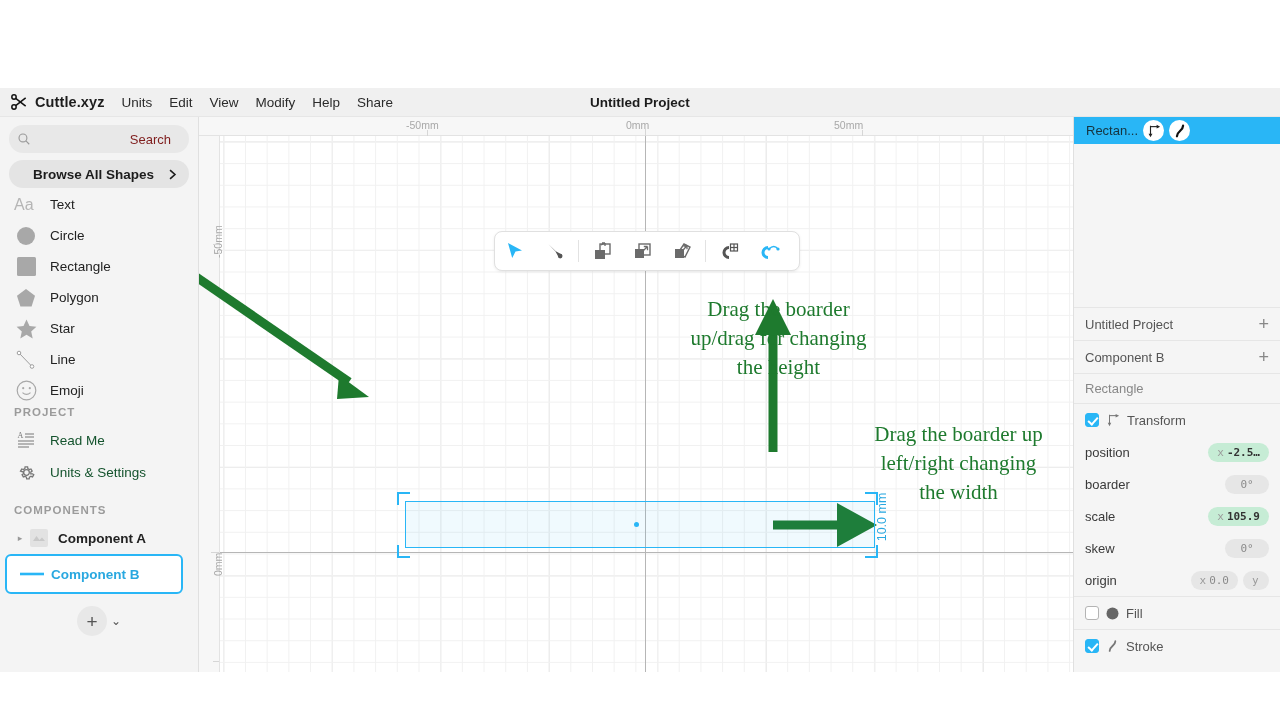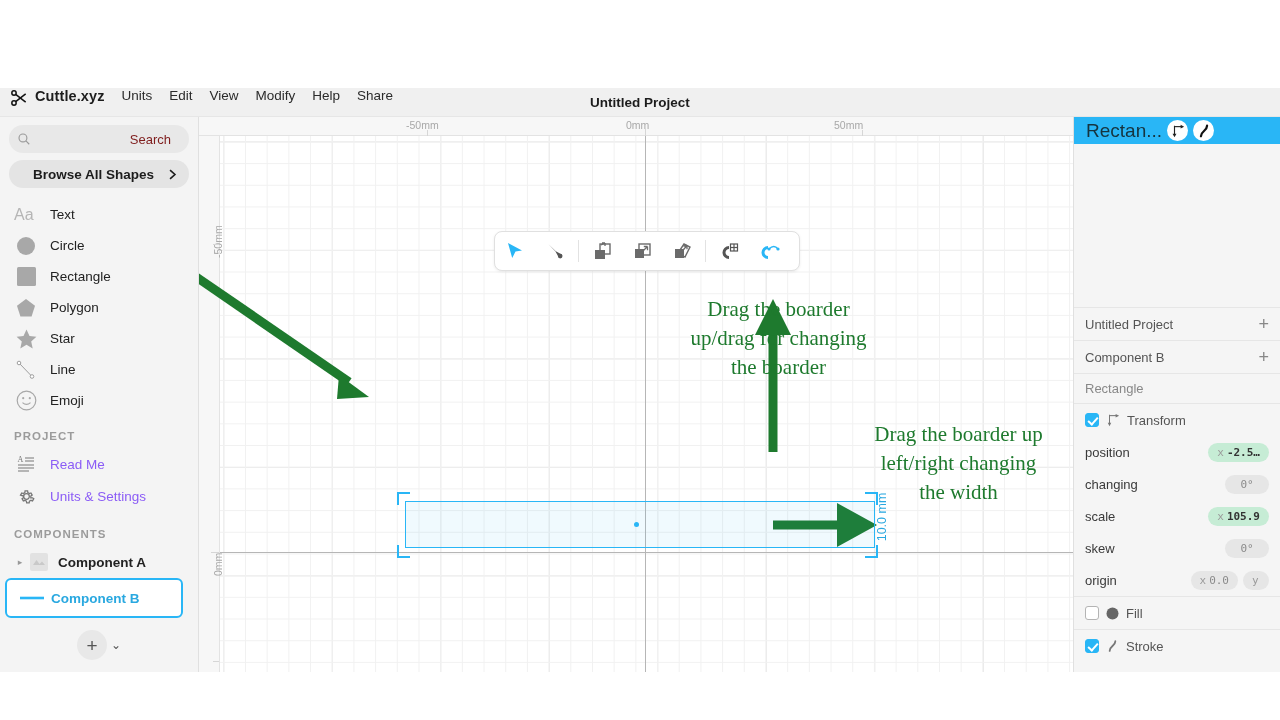--- a/index.html
+++ b/index.html
@@ -13,21 +13,21 @@
     position: absolute; left: 0; top: 88px;
     width: 1280px; height: 584px;
     background: #f4f4f4;
     overflow: hidden;
   }
 
   
   .menubar {
     position: absolute; left: 0; top: 0; width: 1280px; height: 29px;
     background: #f0f0f0;
-    display: flex; 
+    display: flex; align-items: center;
     border-bottom: 1px solid #e6e6e6;
   }
   .logo-icon { margin-left: 9px; width: 20px; height: 20px; display:block; }
   .brand {
     font-size: 14.5px; font-weight: bold; color: #1c1c1c;
     margin-left: 6px; letter-spacing: .1px;
   }
   .menu-item {
     font-size: 13.5px; color: #2b2b2b; margin-left: 17px; cursor: default;
   }
@@ -54,37 +54,37 @@
     padding-right: 18px;
   }
   .browse-row {
     margin: 7px 9px 0 9px; height: 28px;
     background: #e4e4e4; border-radius: 14px;
     display: flex; align-items: center; padding: 0 10px 0 24px;
   }
   .browse-label { font-size: 13.5px; font-weight: bold; color: #1c1c1c; flex:1; }
   .chev-right { width: 13px; height: 13px; }
 
-  .shape-list { margin-top: 11px; }
+  .shape-list { margin-top: 1px; }
   .shape-item {
     height: 31px; display: flex; align-items: center; padding-left: 12px;
   }
   .shape-ico {
     width: 28px; height: 24px; display: flex; align-items: center; justify-content: center;
     margin-right: 10px;
   }
   .shape-label { font-size: 13.5px; color: #222; }
 
   .section-head {
     font-size: 11.5px; font-weight: bold; letter-spacing: 1px;
     color: #9b9b9b; padding-left: 14px;
   }
   .nav-item { height: 32px; display:flex; align-items:center; padding-left:12px; }
   .nav-ico { width: 28px; height: 22px; display:flex; align-items:center; justify-content:center; margin-right: 10px;}
-  .nav-label { font-size: 13.5px; color: #8b5cf6; }
+  .nav-label { font-size: 13.5px; color: #14532d; }
 
   .comp-item {
     height: 32px; display:flex; align-items:center; padding-left: 8px;
     margin: 0 14px 0 6px;
   }
   .comp-twisty { width: 12px; font-size: 9px; color:#999; text-align:center; }
   .comp-ico { width: 26px; height: 22px; display:flex; align-items:center; justify-content:center; margin-right: 6px;}
   .comp-label { font-size: 13.5px; color: #222; font-weight: bold; }
   .comp-item.selected {
     background: #ffffff; border: 2px solid #29b6f6; border-radius: 6px;
@@ -172,21 +172,21 @@
 
   
   .right {
     position:absolute; left:1073px; top:29px; width:207px; height:555px;
     background:#f5f5f5; border-left:1px solid #e0e0e0;
   }
   .sel-bar {
     height:27px; background:#29b6f6; display:flex; align-items:center;
     padding-left:12px; gap:5px;
   }
-  .sel-name { font-size:19px; color:#16343f; }
+  .sel-name { font-size:13px; color:#16343f; }
   .sel-chip {
     width:21px; height:21px; border-radius:11px; background:#fff;
     display:flex; align-items:center; justify-content:center;
   }
   .canvas-pad { height:163px; background:#f5f5f5; }
 
   .panel-row {
     height:33px; display:flex; align-items:center; padding:0 11px;
     border-top:1px solid #e6e6e6;
   }
@@ -316,21 +316,21 @@
             <circle cx="10.5" cy="10.5" r="9.3" fill="none" stroke="#a8a8a8" stroke-width="1.2"></circle>
             <circle cx="7.2" cy="8.2" r="1.1" fill="#a8a8a8"></circle>
             <circle cx="13.8" cy="8.2" r="1.1" fill="#a8a8a8"></circle>
             <path d="M6.5 12.6 Q10.5 16.2 14.5 12.6" fill="none" stroke="#a8a8a8" stroke-width="1.2"></path>
           </svg>
         </span>
         <span class="shape-label">Emoji</span>
       </div>
     </div>
 
-    <div class="section-head" style="margin-top:14px;">PROJECT</div>
+    <div class="section-head" style="">PROJECT</div>
     <div style="margin-top:6px;">
       <div class="nav-item">
         <span class="nav-ico">
           <svg width="19" height="19" viewBox="0 0 19 19">
             <text x="0.5" y="7" font-family="Liberation Serif, serif" font-size="8" fill="#777">A</text>
             <line x1="8" y1="3" x2="17" y2="3" stroke="#777" stroke-width="1"></line>
             <line x1="8" y1="6" x2="17" y2="6" stroke="#777" stroke-width="1"></line>
             <line x1="1" y1="10" x2="17" y2="10" stroke="#777" stroke-width="1"></line>
             <line x1="1" y1="13" x2="17" y2="13" stroke="#777" stroke-width="1"></line>
             <line x1="1" y1="16" x2="12" y2="16" stroke="#777" stroke-width="1"></line>
@@ -477,21 +477,21 @@
     <div class="hnd" style="left:198px; top:375px; border-right:none; border-bottom:none;"></div>
     <div class="hnd" style="left:666px; top:375px; border-left:none; border-bottom:none;"></div>
     <div class="hnd" style="left:198px; top:428px; border-right:none; border-top:none;"></div>
     <div class="hnd" style="left:666px; top:428px; border-left:none; border-top:none;"></div>
 
     <div class="dim-h">10.0 mm</div>
 
     <div class="anno" style="left:452px; top:178px; width:255px;">
       <div>Drag the boarder</div>
       <div>up/drag for changing</div>
-      <div>the boarder</div>
+      <div>the height</div>
     </div>
     <div class="anno" style="left:652px; top:303px; width:215px;">
       <div>Drag the boarder up</div>
       <div>left/right changing</div>
       <div>the width</div>
     </div>
   </div>
 
   <div class="right">
     <div class="sel-bar">
@@ -537,21 +537,21 @@
     </div>
 
     <div class="prop-row">
       <span class="prop-name">position</span>
       <span class="pill green">
         <span class="ax">x</span>
         <span class="vv">-2.5…</span>
       </span>
     </div>
     <div class="prop-row">
-      <span class="prop-name">changing</span>
+      <span class="prop-name">boarder</span>
       <span class="pill" style="width:44px;justify-content:center;">
         <span>0°</span>
       </span>
     </div>
     <div class="prop-row">
       <span class="prop-name">scale</span>
       <span class="pill green">
         <span class="ax">x</span>
         <span class="vv">105.9</span>
       </span>

